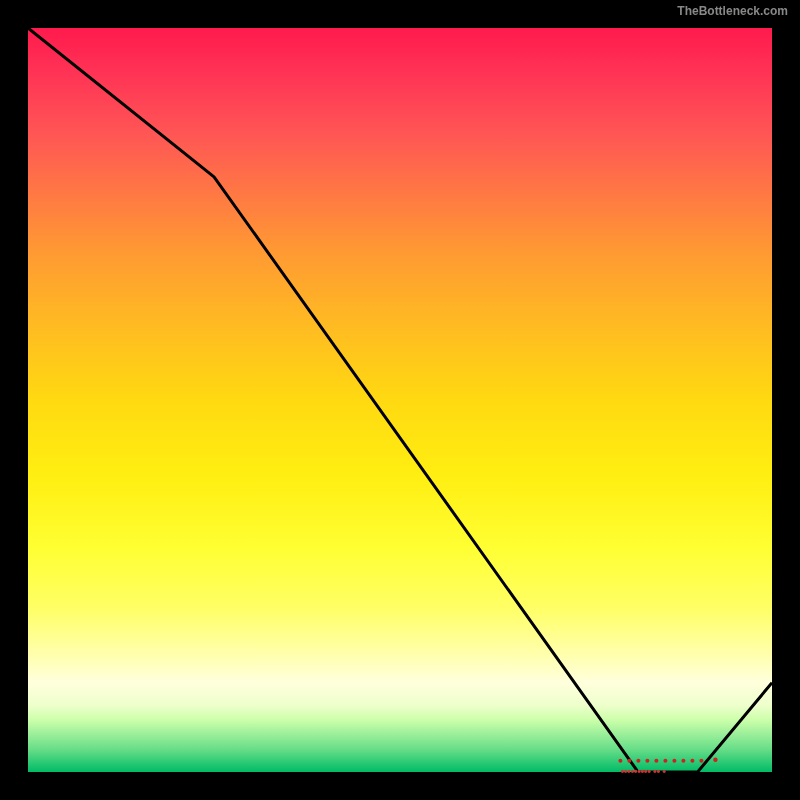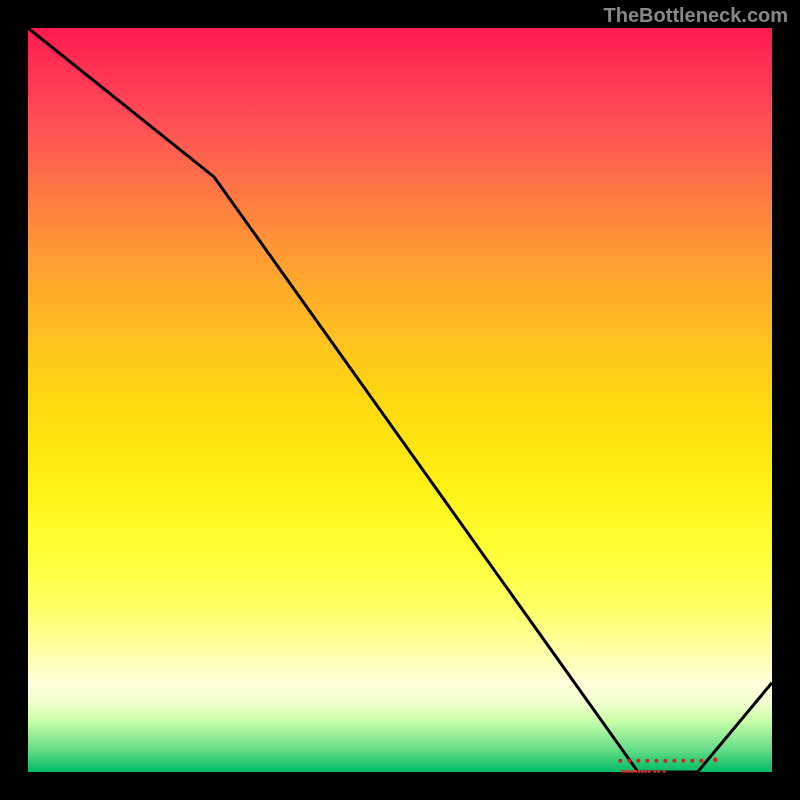--- a/index.html
+++ b/index.html
@@ -9,21 +9,21 @@
     height: 800px;
     background: #000;
     font-family: Arial, sans-serif;
     position: relative;
   }
   .attribution {
     position: absolute;
     top: 4px;
     right: 12px;
     color: #888;
-    font-size: 20px;
+    font-size: 12px;
     font-weight: bold;
     z-index: 10;
   }
   .plot-area {
     position: absolute;
     left: 28px;
     top: 28px;
     width: 744px;
     height: 744px;
     background: linear-gradient(to bottom,

